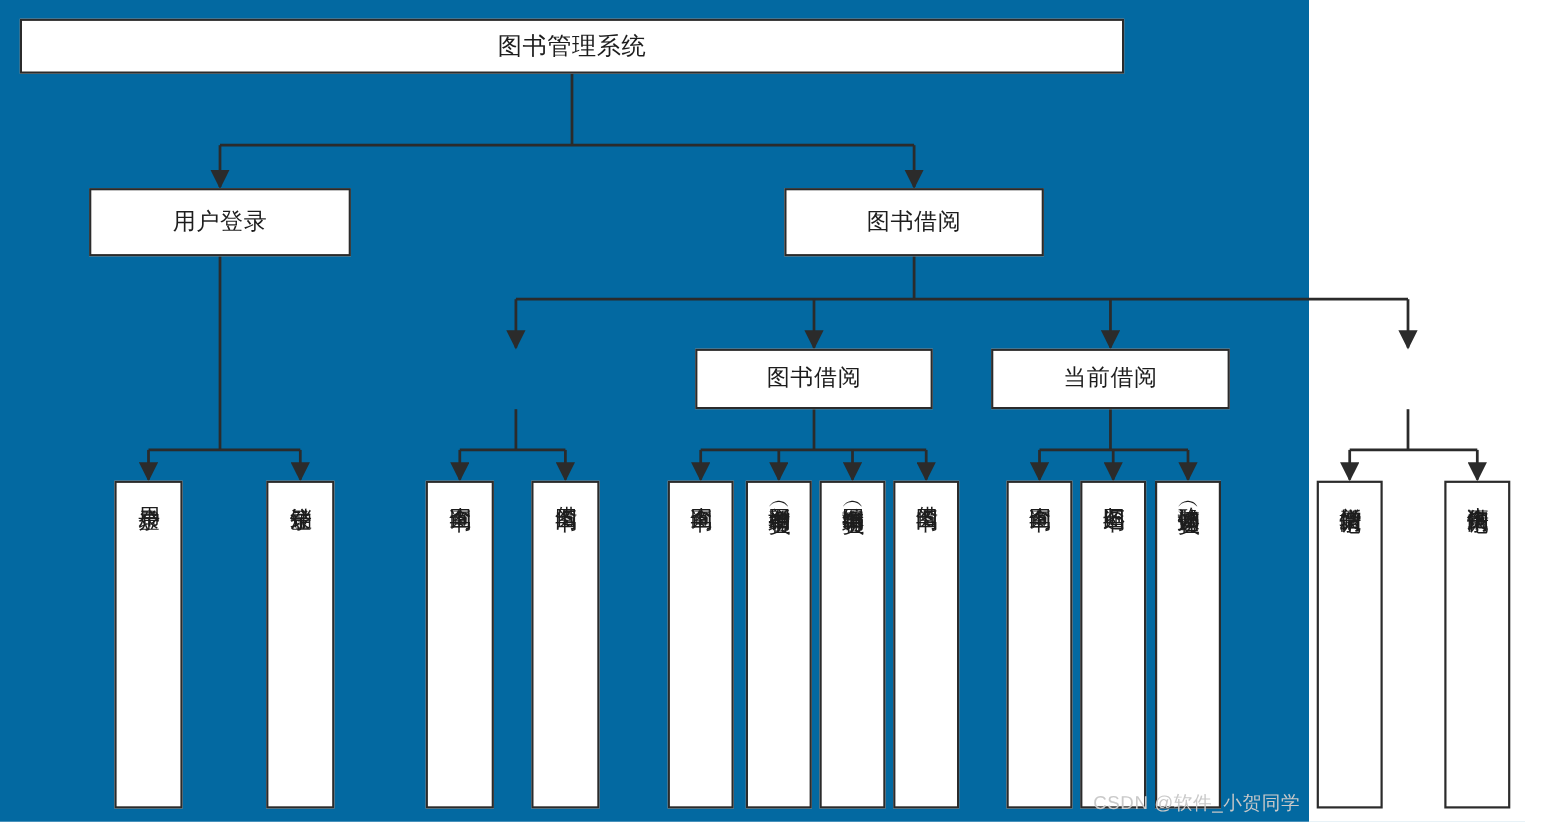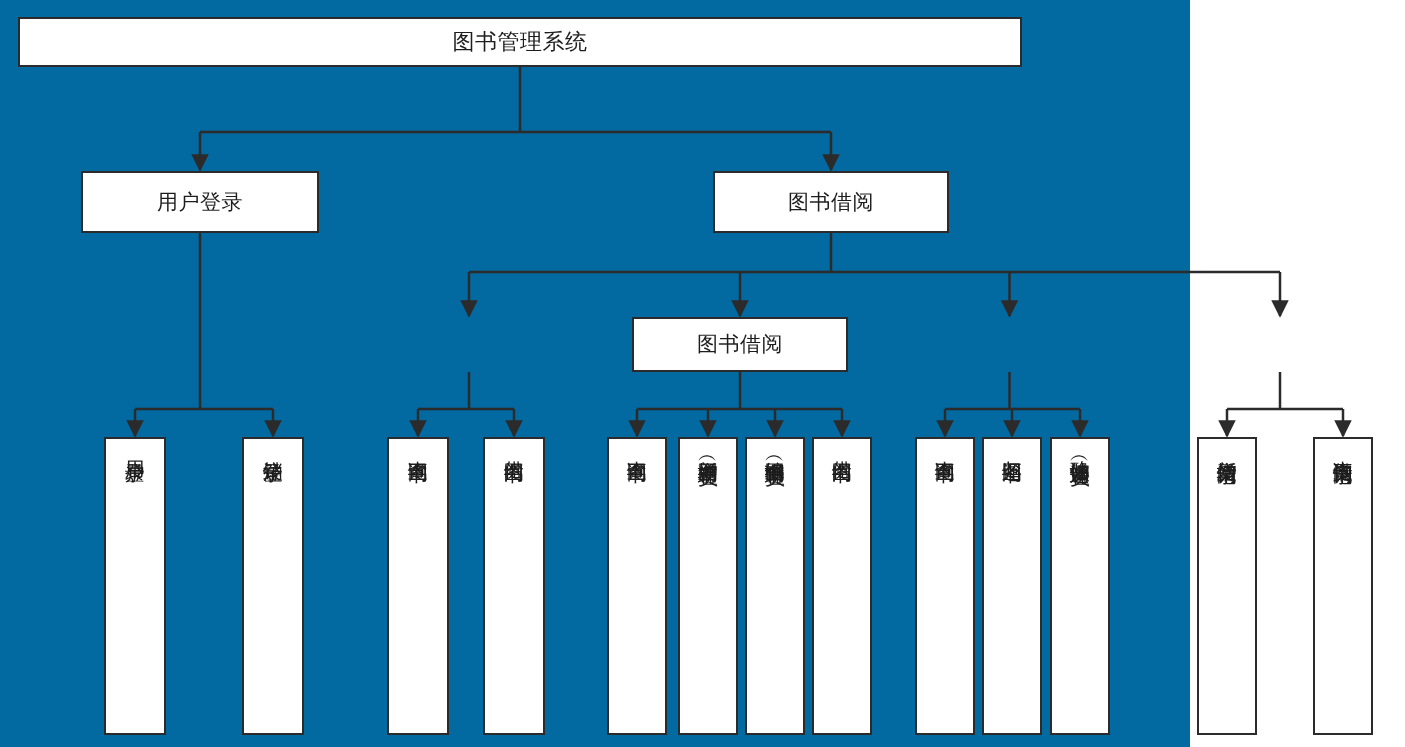--- a/index.html
+++ b/index.html
@@ -125,20 +125,23 @@
   <div class="node lvl1" style="left: 81px; top: 171px; width: 238px; height: 62px;">
     <span class="label">用户登录</span>
   </div>
   <div class="node lvl1" style="left: 713px; top: 171px; width: 236px; height: 62px;">
     <span class="label">图书借阅</span>
   </div>
 
   <div class="node lvl2" style="left: 632px; top: 317px; width: 216px; height: 55px;">
     <span class="label">图书借阅</span>
   </div>
+  <div class="node lvl2" style="left: 901px; top: 317px; width: 217px; height: 55px;">
+    <span class="label">当前借阅</span>
+  </div>
 
   <div class="node leaf" style="left: 104px; top: 437px; width: 62px; height: 298px;">
     <span class="label">用户登录</span>
   </div>
   <div class="node leaf" style="left: 242px; top: 437px; width: 62px; height: 298px;">
     <span class="label">注销登录</span>
   </div>
 
   <div class="node leaf" style="left: 387px; top: 437px; width: 62px; height: 298px;">
     <span class="label">查询图书</span>
@@ -170,13 +173,14 @@
     <span class="label">确认归还（管理员）</span>
   </div>
 
   <div class="node leaf tall-text" style="left: 1197px; top: 437px; width: 60px; height: 298px;">
     <span class="label">新增借阅记录</span>
   </div>
   <div class="node leaf tall-text" style="left: 1313px; top: 437px; width: 60px; height: 298px;">
     <span class="label">查询借阅记录</span>
   </div>
 
+  <div class="watermark">CSDN @软件_小贺同学</div>
 </div>
 
 </body></html>

